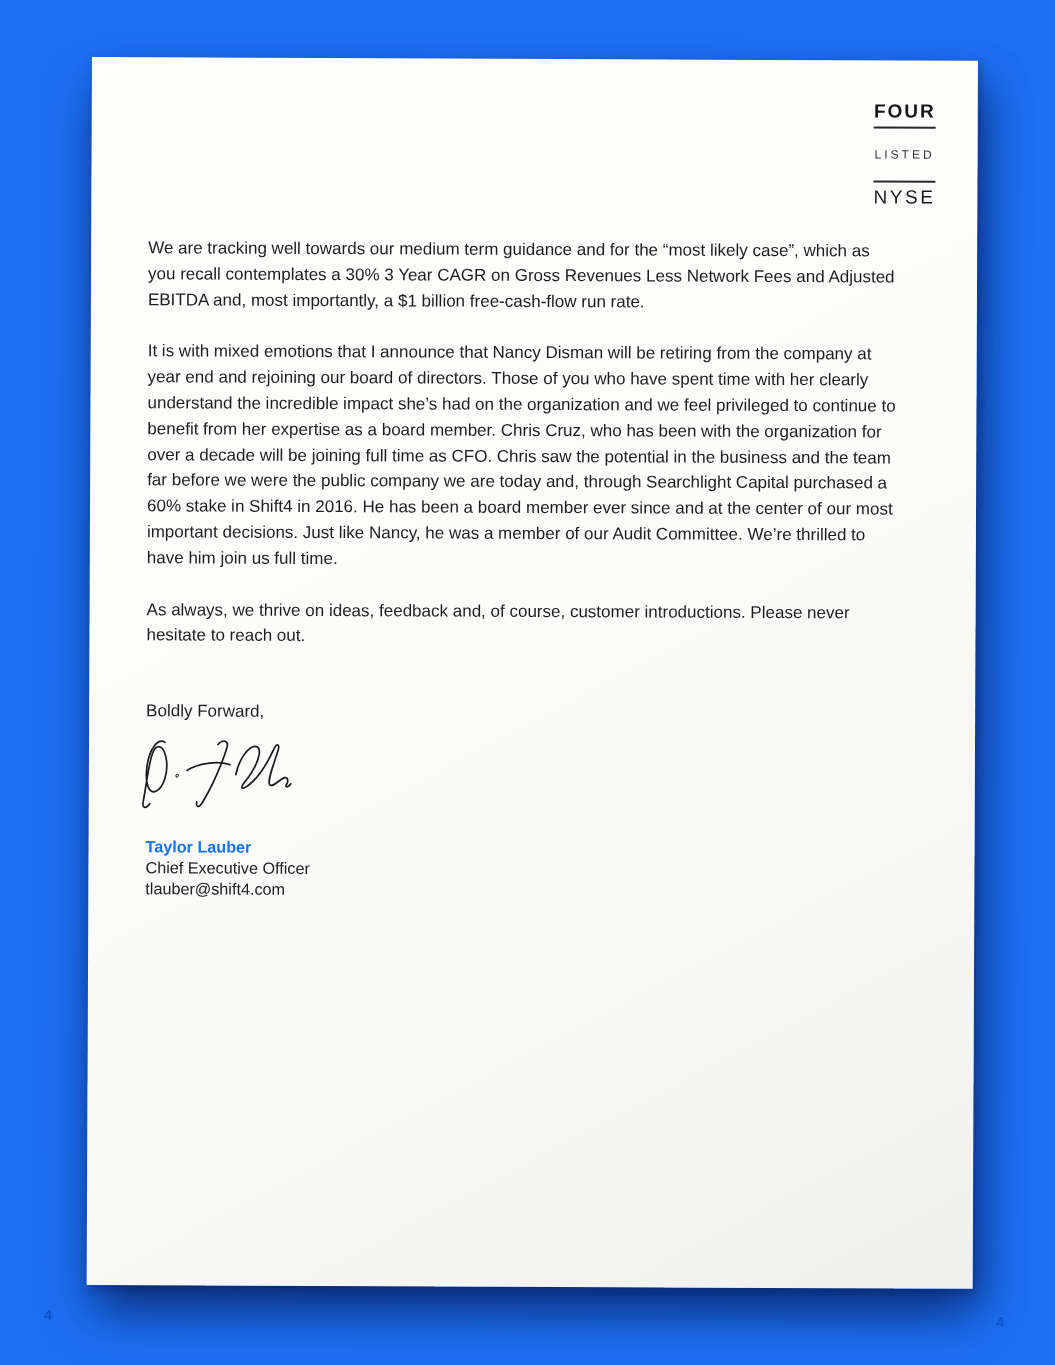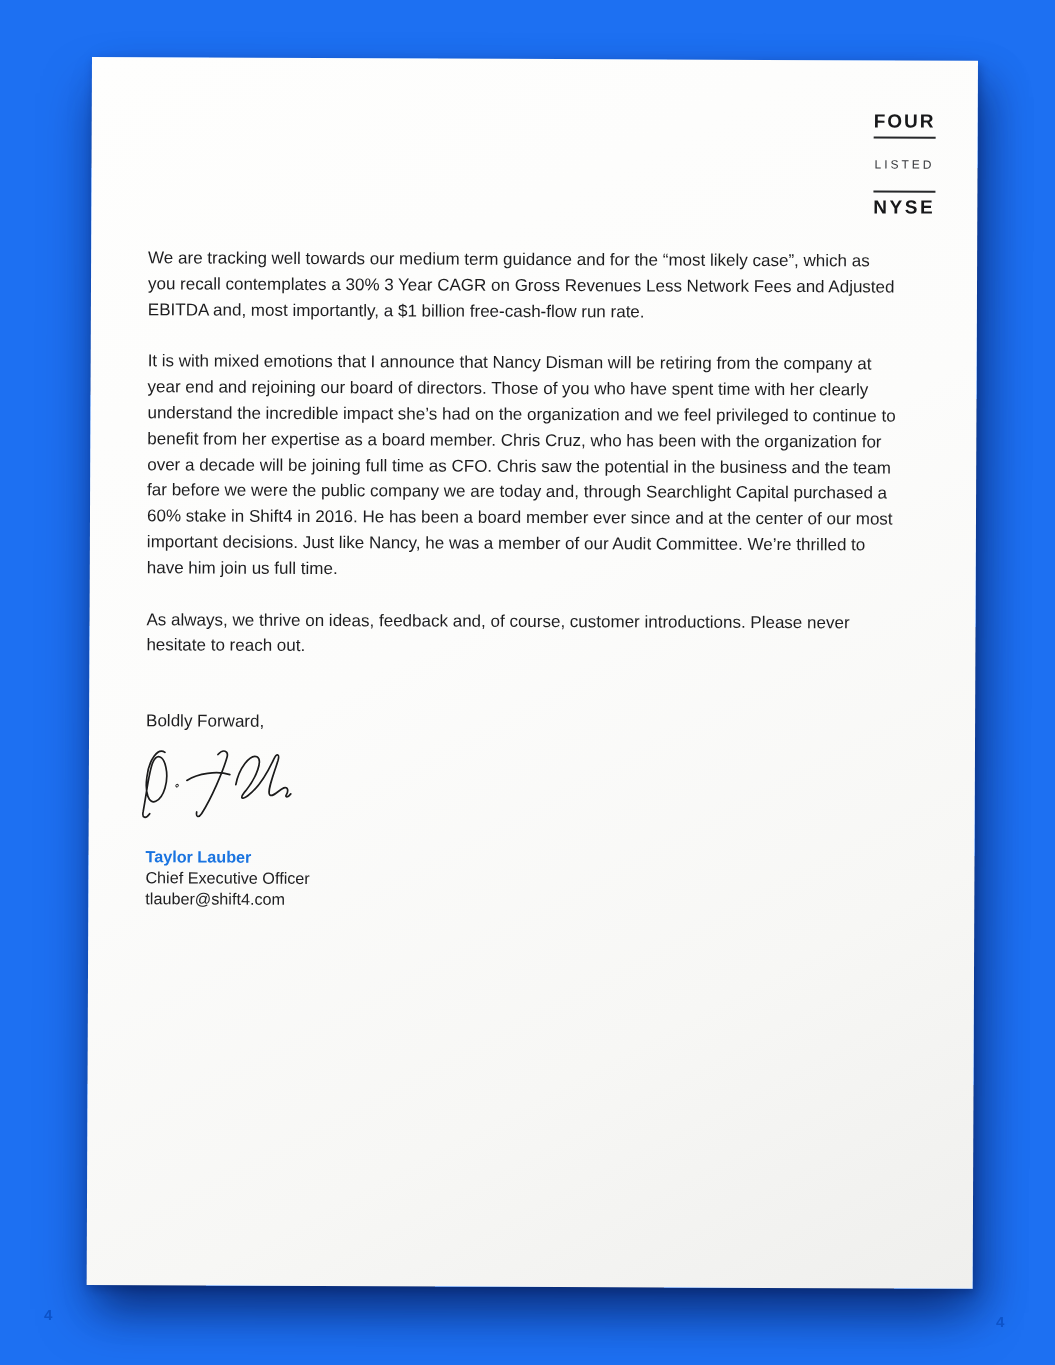--- a/index.html
+++ b/index.html
@@ -20,38 +20,38 @@
     box-shadow:
       0 30px 52px -6px rgba(4, 16, 70, 0.55),
       16px 20px 38px rgba(4, 16, 70, 0.30),
       2px 4px 10px rgba(4, 16, 70, 0.28);
     transform: rotate(0.25deg);
     transform-origin: top left;
   }
 
   
   .logo {
-    margin: 50px 42px 0 auto;
+    margin: 40px 42px 0 auto;
     width: fit-content;
-    text-align: left;
+    text-align: right;
     user-select: none;
   }
   .logo-ticker {
     font-size: 19px; font-weight: bold; letter-spacing: 2px;
     color: #17181a; padding-bottom: 4px;
   }
   .logo-listed {
     border-top: 2px solid #26282a;
     border-bottom: 2px solid #26282a;
     padding: 19px 1px;
     font-size: 12px; letter-spacing: 3px;
     color: #34363a; font-weight: 400;
   }
   .logo-exchange {
-    font-size: 19px; font-weight: bold; letter-spacing: 2.5px;
+    font-size: 19px; font-weight: normal; letter-spacing: 2.5px;
     color: #17181a; padding-top: 4px;
   }
 
   
   .letter-body {
     margin: 30px 76px 0 57px;
     color: #1d1d1f;
     font-size: 17px;
     line-height: 25.8px;
   }

